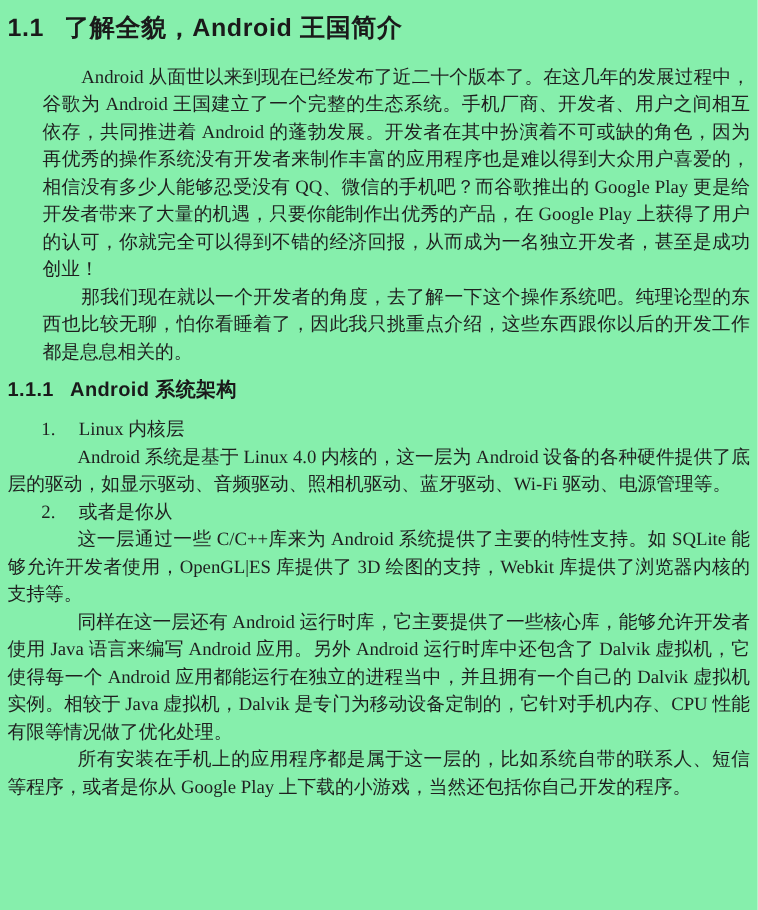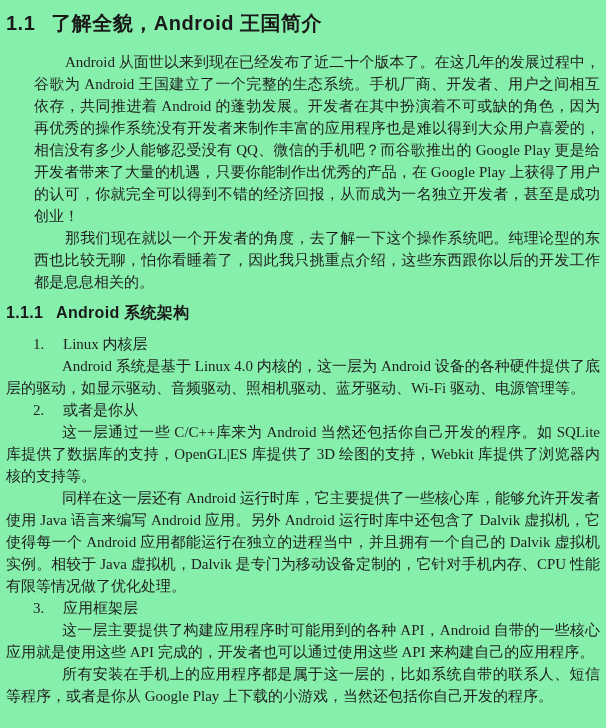--- a/index.html
+++ b/index.html
@@ -93,28 +93,22 @@
     <div class="li-head">
       <span class="li-num">1.</span><span class="li-title">Linux 内核层</span>
     </div>
     <p class="body li-para">Android 系统是基于 Linux 4.0 内核的，这一层为 Android 设备的各种硬件提供了底层的驱动，如显示驱动、音频驱动、照相机驱动、蓝牙驱动、Wi-Fi 驱动、电源管理等。</p>
   </div>
 
   <div class="list-item">
     <div class="li-head">
       <span class="li-num">2.</span><span class="li-title">或者是你从</span>
     </div>
-    <p class="body li-para">这一层通过一些 C/C++库来为 Android 当然还包括你自己开发的程序。如 SQLite 库提供了数据库的支持，OpenGL|ES 库提供了 3D 绘图的支持，Webkit 库提供了浏览器内核的支持等。</p>
+    <p class="body li-para">这一层通过一些 C/C++库来为 Android 系统提供了主要的特性支持。如 SQLite 能够允许开发者使用，OpenGL|ES 库提供了 3D 绘图的支持，Webkit 库提供了浏览器内核的支持等。</p>
     <p class="body li-para">同样在这一层还有 Android 运行时库，它主要提供了一些核心库，能够允许开发者使用 Java 语言来编写 Android 应用。另外 Android 运行时库中还包含了 Dalvik 虚拟机，它使得每一个 Android 应用都能运行在独立的进程当中，并且拥有一个自己的 Dalvik 虚拟机实例。相较于 Java 虚拟机，Dalvik 是专门为移动设备定制的，它针对手机内存、CPU 性能有限等情况做了优化处理。</p>
   </div>
 
-  <div class="list-item">
-    <div class="li-head">
-      <span class="li-num">3.</span><span class="li-title">应用框架层</span>
-    </div>
-    <p class="body li-para">这一层主要提供了构建应用程序时可能用到的各种 API，Android 自带的一些核心应用就是使用这些 API 完成的，开发者也可以通过使用这些 API 来构建自己的应用程序。</p>
-  </div>
 
   <div class="list-item">
     <p class="body li-para">所有安装在手机上的应用程序都是属于这一层的，比如系统自带的联系人、短信等程序，或者是你从 Google Play 上下载的小游戏，当然还包括你自己开发的程序。</p>
   </div>
 
 </div>
 
 </body></html>

